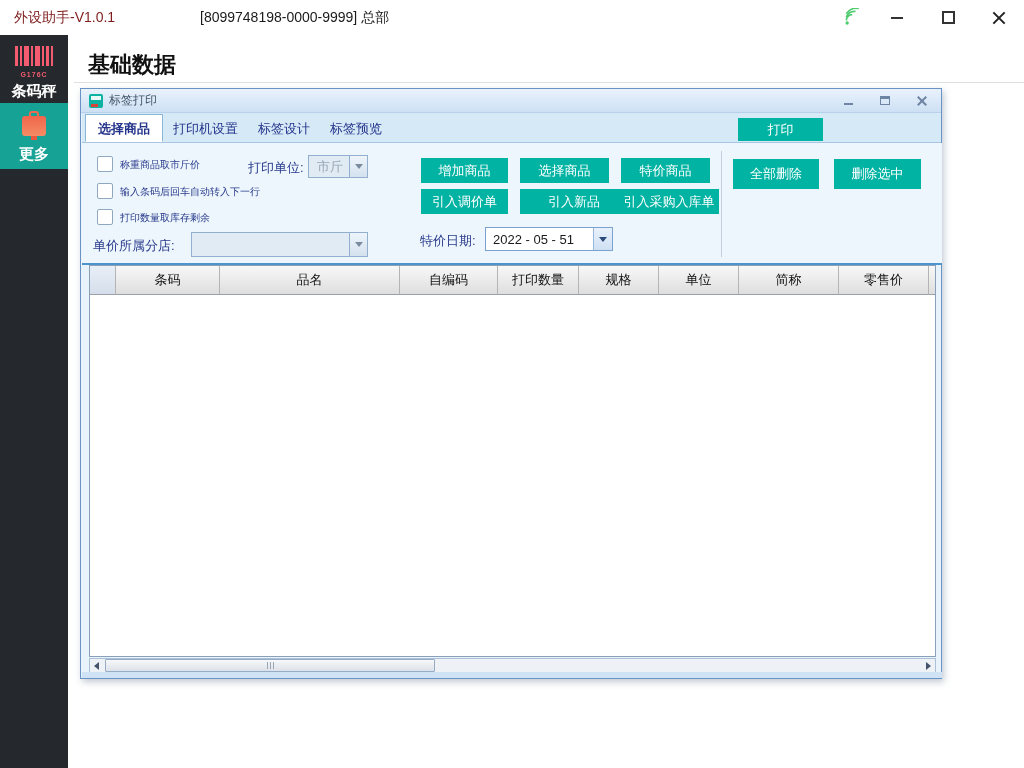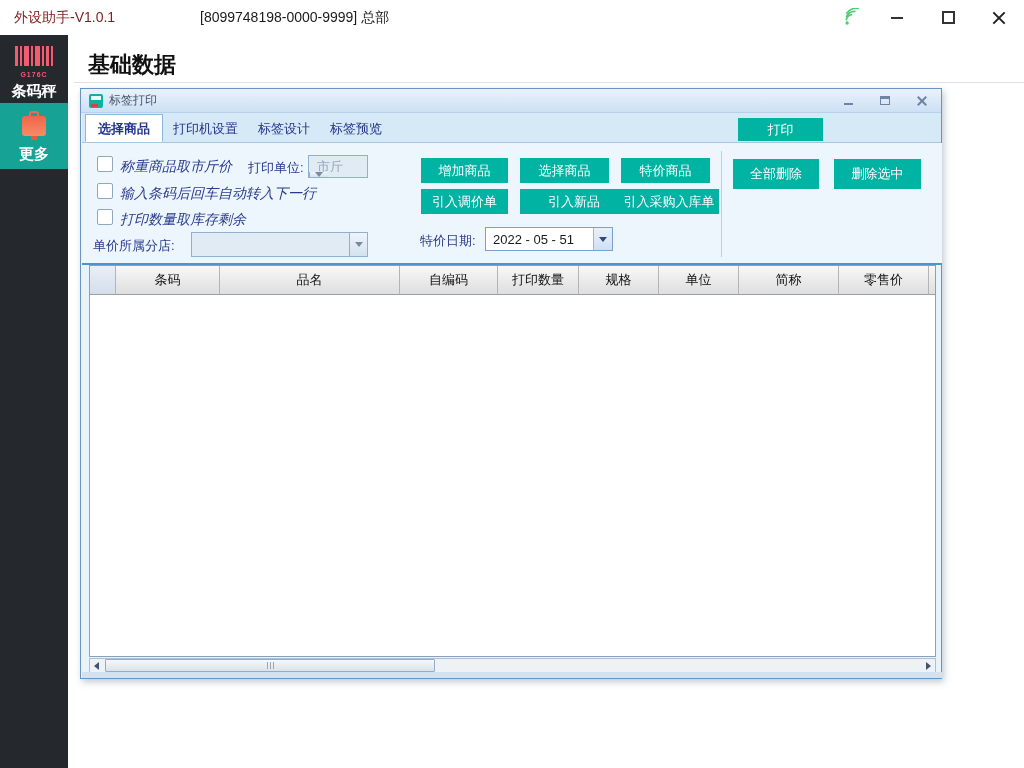--- a/index.html
+++ b/index.html
@@ -53,21 +53,21 @@
   
   .tabstrip { position:absolute; left:1px; top:24px; width:859px; height:30px; background:#d5e9f7; border-bottom:1px solid #a8c6e2; }
   .tabs { position:absolute; left:3px; bottom:0; display:flex; align-items:flex-end; }
   .tab { height:26px; line-height:25px; padding:0 10px; font-size:13px; color:#24338a; cursor:default; }
   .tab.selected { background:#fff; border:1px solid #8ab6d9; border-bottom:1px solid #fff; font-weight:bold; height:28px; line-height:27px; padding:0 12px; }
   .print-btn { position:absolute; left:657px; top:29px; width:85px; height:23px; background:#00b3a2; color:#fff; font-size:13px; border:none; cursor:pointer; font-family:inherit; }
 
   
   .panel { position:absolute; left:1px; top:54px; width:860px; height:122px; background:#ecf6fc; border-bottom:2px solid #4e94cc; }
   .cb { position:absolute; width:16px; height:16px; background:#fff; border:1px solid #8fa8bf; border-radius:2px; cursor:pointer; }
-  .cb-label { position:absolute; font-size:14px; color:#2a3a8c; white-space:nowrap;font-style:italic; }
+  .cb-label { position:absolute; font-size:10px; color:#2a3a8c; white-space:nowrap; }
   .fld-label { position:absolute; font-size:13px; color:#2a3a8c; white-space:nowrap; }
   .combo { position:absolute; display:flex; border:1px solid #93afcf; background:#e1ebf4; }
   .combo .val { flex:1; font-size:13px; color:#98a8b8; padding:2px 0 0 8px; overflow:hidden; }
   .combo .dd { width:18px; border-left:1px solid #93afcf; background:linear-gradient(180deg,#eef4fa,#d4e2ef); display:flex; align-items:center; justify-content:center; }
   .arrow-down { width:0; height:0; border-left:4px solid transparent; border-right:4px solid transparent; border-top:5px solid #7a8ba0; }
   .datepicker { position:absolute; left:403px; top:84px; width:128px; height:24px; display:flex; border:1px solid #7aa2d0; background:#fff; }
   .datepicker .val { flex:1; font-size:13px; color:#1a1a1a; padding:4px 0 0 7px; white-space:nowrap; }
   .datepicker .dd { width:19px; border-left:1px solid #9ab8dd; background:linear-gradient(180deg,#e8f1fb,#cfe0f4); display:flex; align-items:center; justify-content:center; cursor:pointer; }
   .datepicker .arrow-down { border-top-color:#2b4a7a; }
   .teal-btn { position:absolute; background:#00b3a2; color:#fff; font-size:13px; border:none; cursor:pointer; font-family:inherit; }
@@ -173,21 +173,21 @@
       <div class="tab">标签预览</div>
     </div>
   </div>
   <button class="print-btn">打印</button>
 
   <div class="panel">
     <span class="cb" style="left:15px; top:13px;"></span>
     <span class="cb-label" style="left:38px; top:15px;">称重商品取市斤价</span>
 
     <span class="fld-label" style="left:166px; top:16px;">打印单位:</span>
-    <div class="combo" style="left:226px; top:12px; width:60px; height:23px;flex-direction:column;">
+    <div class="combo" style="left:226px; top:12px; width:60px; height:23px;">
       <span class="val">市斤</span>
       <span class="dd">
           <span class="arrow-down"></span>
         </span>
     </div>
 
     <span class="cb" style="left:15px; top:40px;"></span>
     <span class="cb-label" style="left:38px; top:42px;">输入条码后回车自动转入下一行</span>
 
     <span class="cb" style="left:15px; top:66px;"></span>

